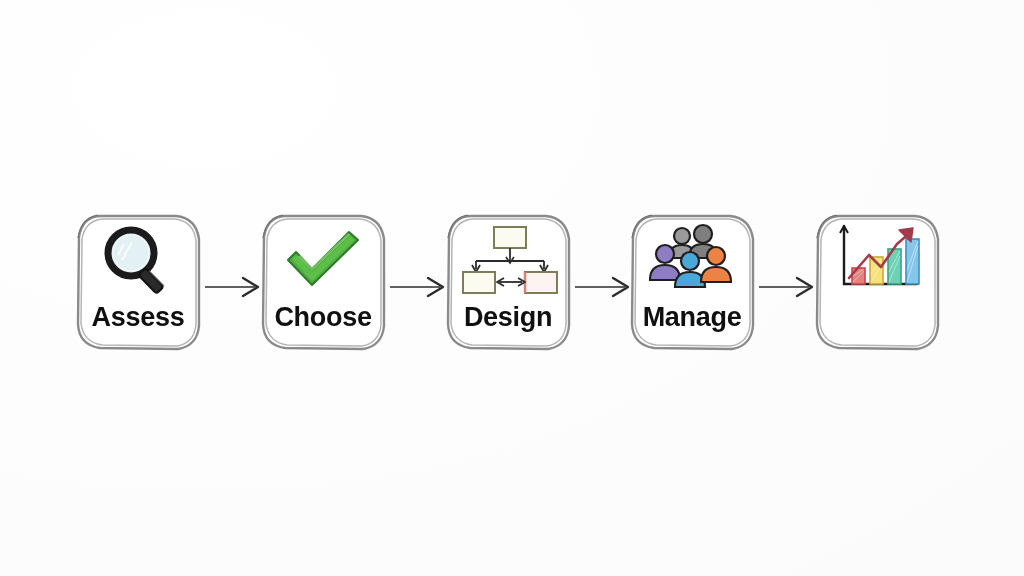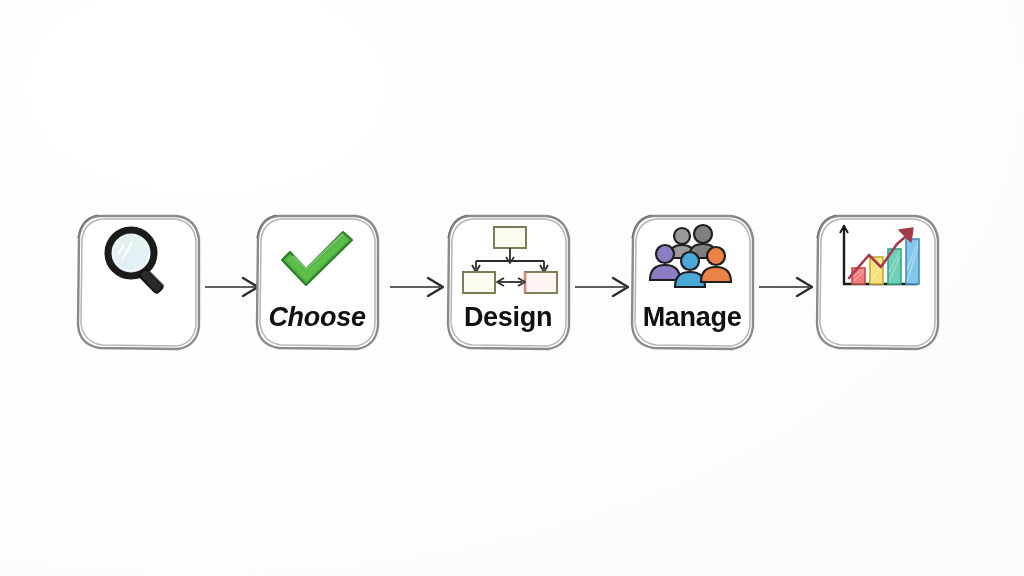--- a/index.html
+++ b/index.html
@@ -78,21 +78,21 @@
   .connector {
     position: absolute;
     top: 272px;
     width: 66px;
     height: 30px;
   }
   .connector svg { display: block; overflow: visible; }
 
   
   .step-1 { left: 74px; }
-  .step-2 { left: 253px; font-style: italic; }
+  .step-2 { left: 259px; }
   .step-3 { left: 444px; }
   .step-4 { left: 628px; }
   .step-5 { left: 813px; }
 
   .conn-1 { left: 203px; }
   .conn-2 { left: 388px; }
   .conn-3 { left: 573px; }
   .conn-4 { left: 757px; }
 </style>
 </head>
@@ -113,20 +113,21 @@
       </div>
       <div class="step-icon">
         <svg width="88" height="72" viewBox="0 0 88 72">
           <circle cx="37" cy="29" r="23" fill="#dcecf2" stroke="#1b1b1b" stroke-width="7"></circle>
           <circle cx="37" cy="29" r="18" fill="#e6f2f6" stroke="#ffffff" stroke-width="1.2" opacity="0.7"></circle>
           <path d="M30 20 L24 31 M38 18 L28 36" stroke="#ffffff" stroke-width="2" opacity="0.85" fill="none"></path>
           <rect x="52" y="44" width="10" height="26" rx="3" transform="rotate(-44 57 57)" fill="#2a2a2a" stroke="#111111" stroke-width="2"></rect>
           <path d="M55 47 L70 62" stroke="#5a5a5a" stroke-width="1.4" opacity="0.8"></path>
         </svg>
       </div>
+      <div class="step-label">Assess</div>
     </div>
 
     <div class="connector conn-1">
       <svg width="66" height="30" viewBox="0 0 66 30">
         <path d="M2 15 L52 15" stroke="#2b2b2b" stroke-width="1.7" fill="none"></path>
         <path d="M40 6 L55 15 L40 24" stroke="#2b2b2b" stroke-width="2.4" fill="none" stroke-linecap="round" stroke-linejoin="round"></path>
       </svg>
     </div>
 
     <div class="step step-2">

